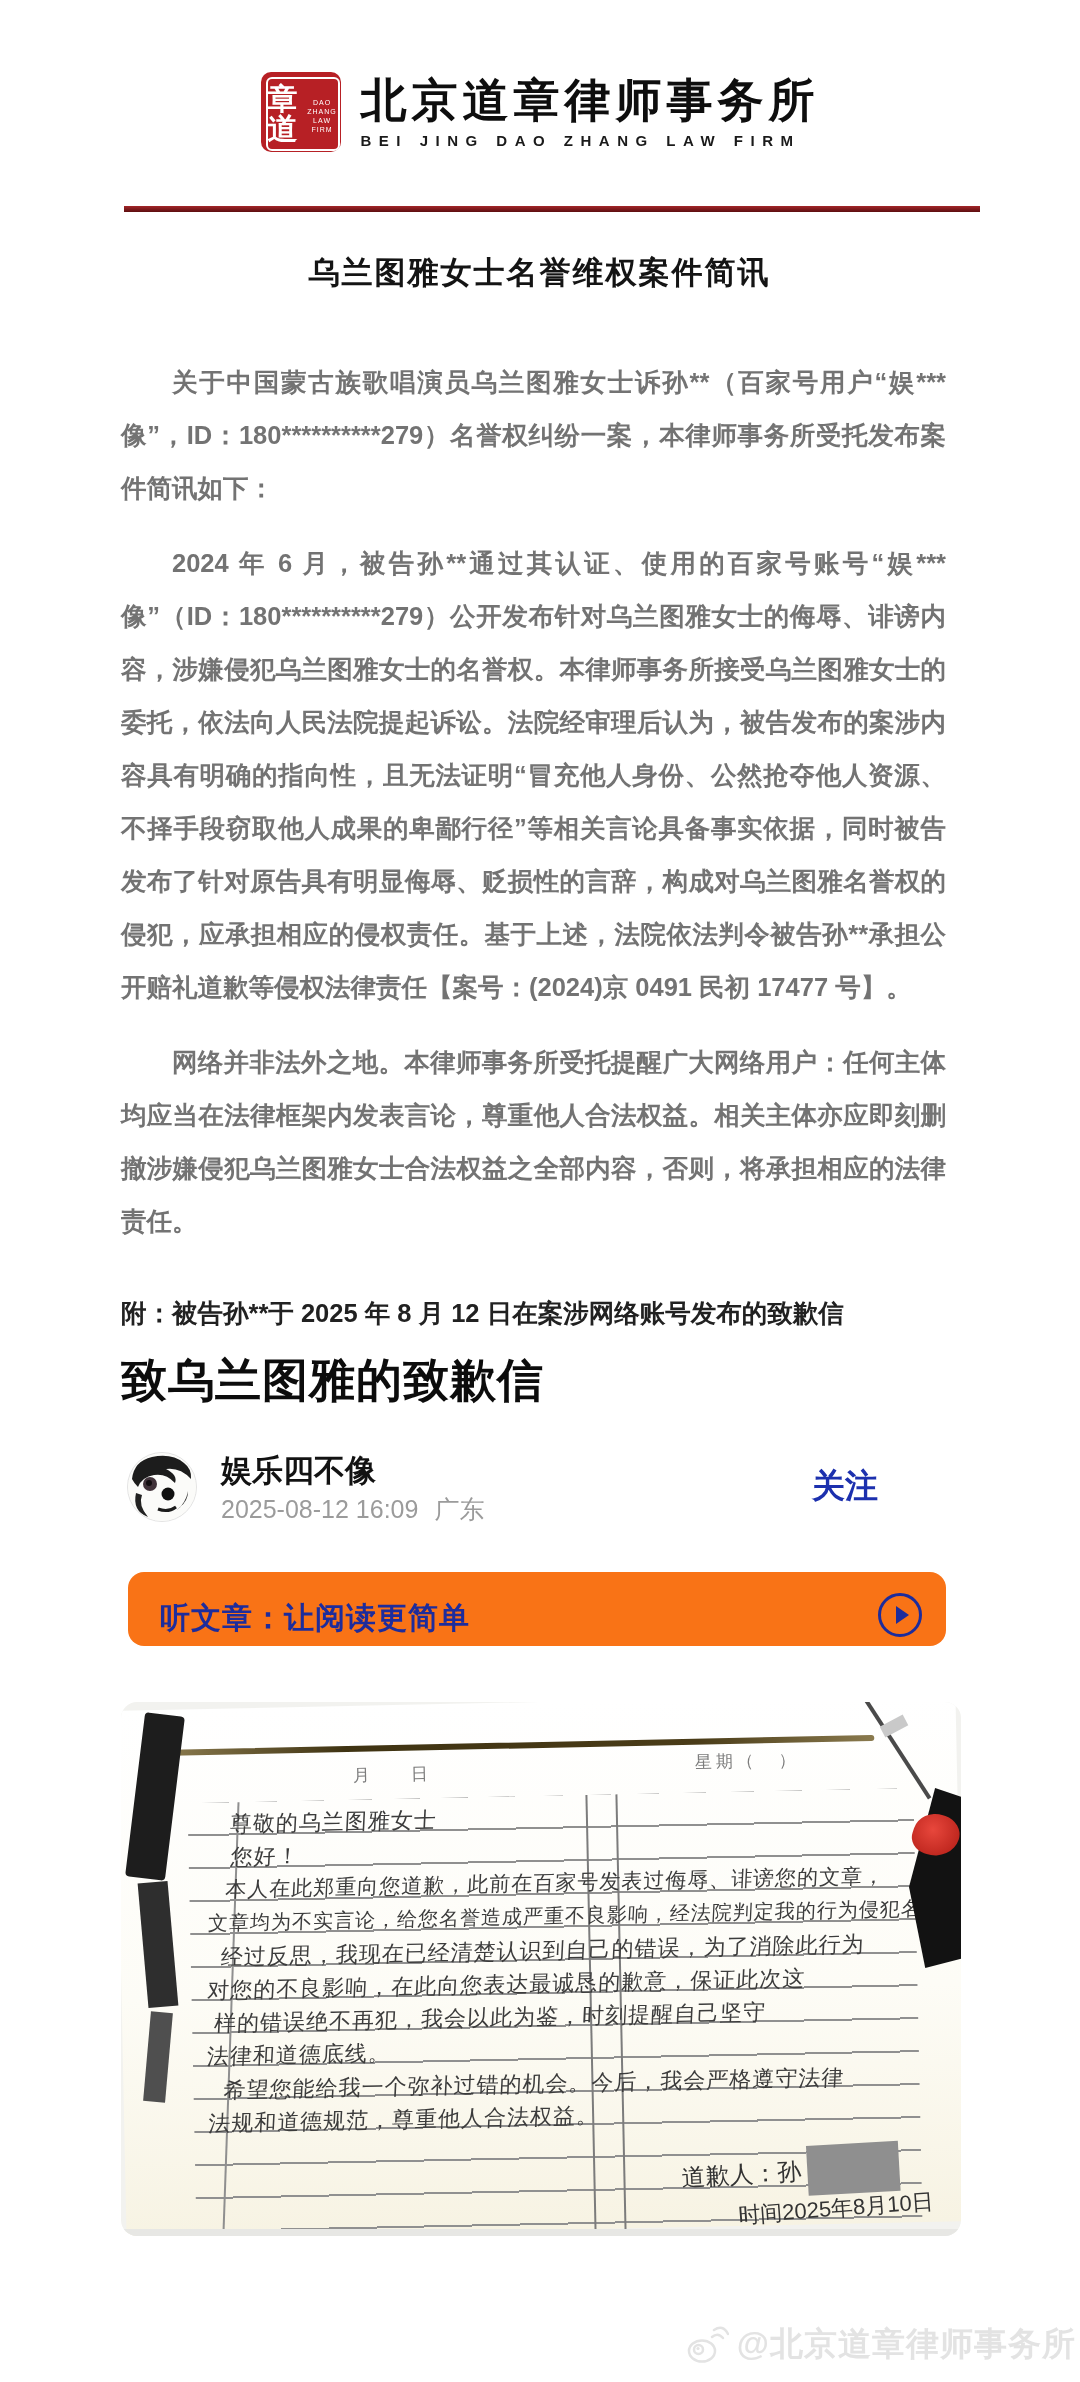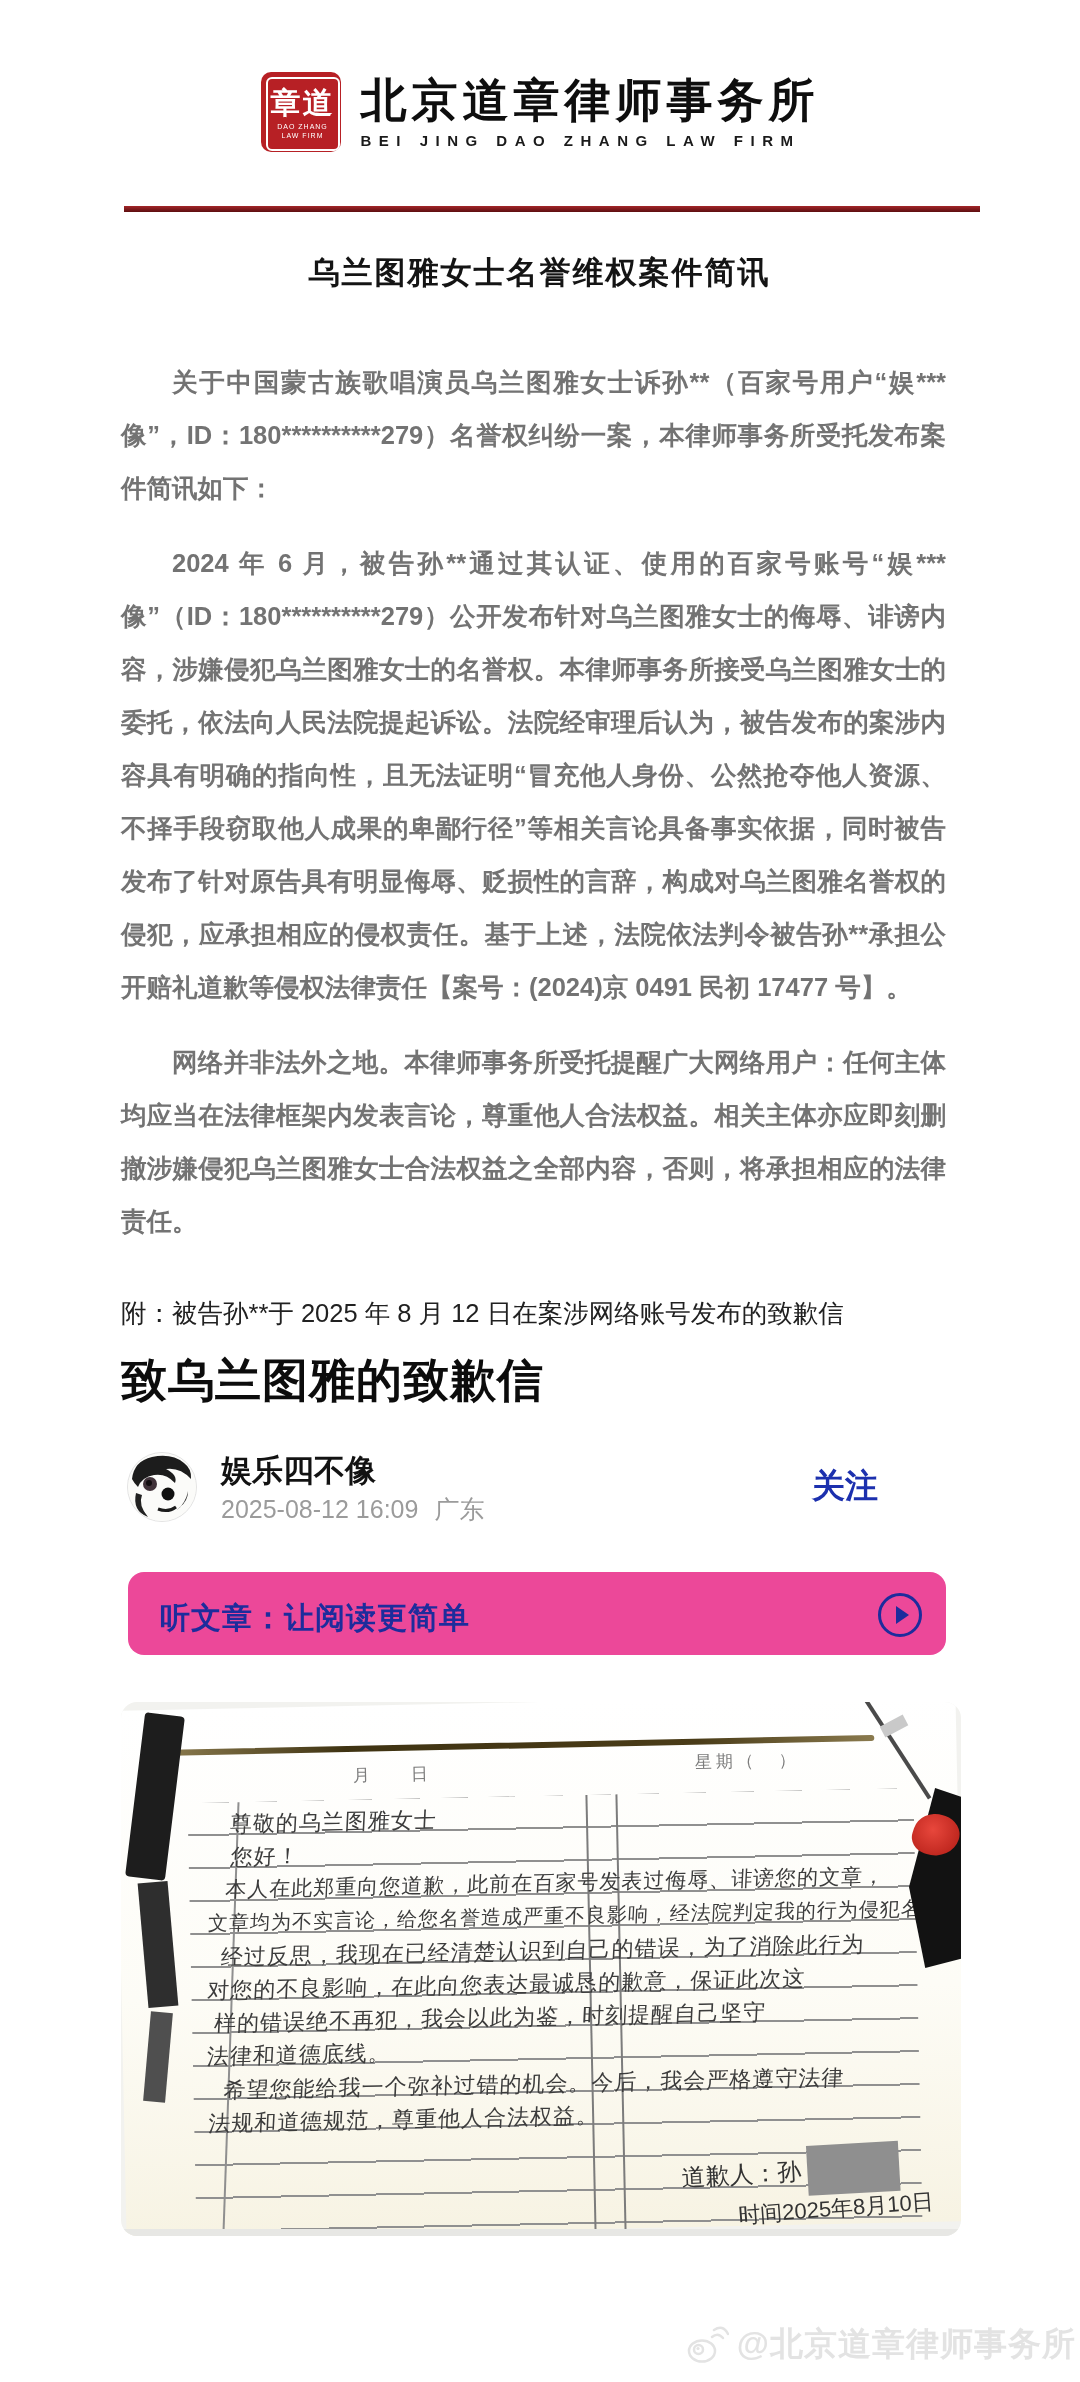--- a/index.html
+++ b/index.html
@@ -5,49 +5,49 @@
   html,body{margin:0;padding:0;}
   body{width:1080px;height:2382px;position:relative;background:#ffffff;
        font-family:"Liberation Sans",sans-serif;overflow:hidden;color:#1b1b1b;}
 
   
   .logo-row{position:absolute;top:72px;left:0;width:100%;display:flex;
             justify-content:center;align-items:center;gap:20px;}
   .seal{width:80px;height:80px;background:#b72025;border-radius:10px;padding:5px;
         box-sizing:border-box;}
   .seal-inner{width:100%;height:100%;border:2px solid #ffffff;border-radius:6px;
-        display:flex;flex-direction:column;align-items:center;justify-content:center;color:#fff;}
+        display:flex;flex-direction:row;align-items:center;justify-content:center;color:#fff;}
   .seal-chars{font-family:"DejaVu Serif",serif;font-weight:bold;font-size:30px;letter-spacing:2px;line-height:1;}
   .seal-cap{font-size:7px;letter-spacing:1px;line-height:1.3;margin-top:4px;text-align:center;}
   .firm-cn{font-family:"DejaVu Serif",serif;font-weight:bold;font-size:46px;
            letter-spacing:5px;color:#0e0e0e;line-height:1.1;text-align:right;}
   .firm-en{margin-top:7px;font-size:15px;font-weight:bold;letter-spacing:7.5px;color:#1a1a1a;}
   .divider{position:absolute;top:206px;left:124px;width:856px;height:6px;
            background:linear-gradient(#a32629 0%,#5d0e10 100%);}
 
   
   .doc{position:absolute;top:252px;left:121px;width:837px;}
   .doc-title{text-align:center;font-size:31px;font-weight:800;letter-spacing:2px;
              color:#141414;margin:0 0 62px 0;}
   .doc p{margin:0 12px 22px 0;font-size:25.5px;line-height:53px;text-align:justify;
          text-indent:2em;font-weight:600;color:#737373;}
-  .attach{margin-top:48px;font-size:25.5px;font-weight:400;color:#212121;}
+  .attach{margin-top:48px;font-size:25.5px;font-weight:700;color:#212121;}
 
   
   .card{position:absolute;top:1350px;left:121px;width:841px;height:900px;}
   .card-title{font-size:46px;font-weight:800;color:#0c0c0c;letter-spacing:1px;margin:0;}
   .user-row{position:absolute;top:100px;left:2px;right:0;height:74px;}
   .avatar{position:absolute;left:4px;top:2px;width:68px;height:68px;border-radius:50%;
           overflow:hidden;background:#fbfbf9;border:1px solid #e3e3e3;}
   .uname{position:absolute;left:98px;top:0px;font-size:31px;font-weight:700;color:#121212;}
   .meta{position:absolute;left:98px;top:43px;font-size:25px;color:#9b9b9b;}
   .meta span{margin-right:16px;}
   .follow{position:absolute;right:84px;top:14px;font-size:33px;font-weight:600;color:#1c30ae;cursor:pointer;text-align:center;}
-  .listen{position:absolute;top:222px;left:7px;width:818px;height:83px;
-          background:#ec4899;border-radius:16px;}
+  .listen{position:absolute;top:222px;left:7px;width:818px;height:74px;
+          background:#f97316;border-radius:16px;}
   .listen-text{position:absolute;left:32px;top:26px;font-size:30px;font-weight:700;
                color:#1d2c9c;letter-spacing:1px;}
   .play{position:absolute;right:24px;top:21px;width:44px;height:44px;border:3px solid #1d2c9c;
         border-radius:50%;box-sizing:border-box;cursor:pointer;}
   .play-tri{position:absolute;left:15px;top:10px;width:0;height:0;
         border-left:13px solid #1d2c9c;border-top:9px solid transparent;border-bottom:9px solid transparent;}
 
   
   .photo{position:absolute;top:352px;left:0px;width:840px;height:534px;border-radius:16px;
          overflow:hidden;background:#f2f2ef;}

